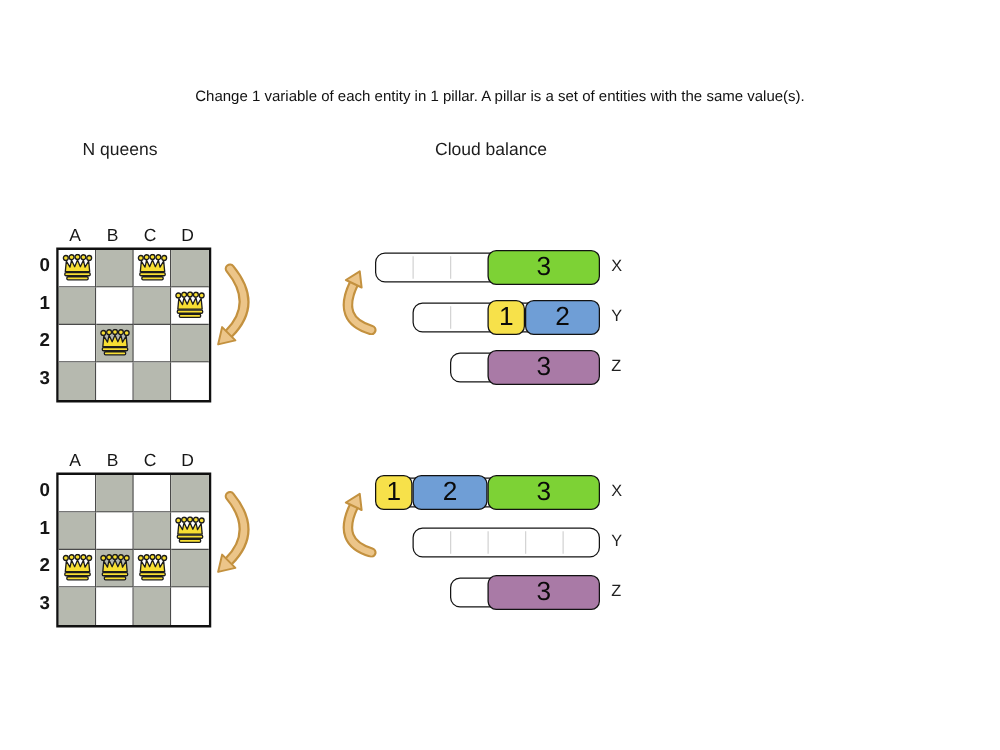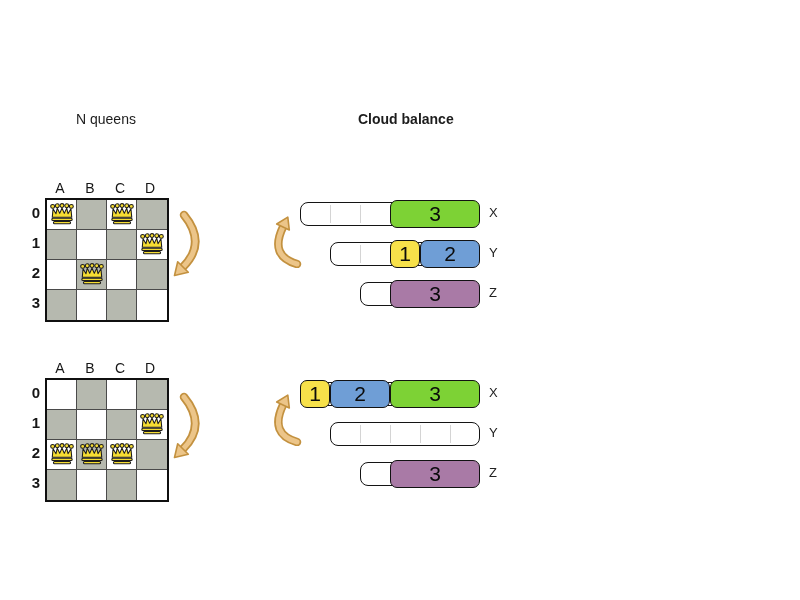--- a/index.html
+++ b/index.html
@@ -3,21 +3,21 @@
 <meta charset="utf-8">
 <style>
   html,body{margin:0;padding:0;background:#fff;}
   .root{position:relative;width:800px;height:600px;background:#ffffff;
         font-family:"Liberation Sans",sans-serif;overflow:hidden;
         --cell-dark:#b6b9af;--arrow-fill:#ecc589;--arrow-outline:#c3913f;}
   .title{position:absolute;left:0;right:0;top:29px;text-align:center;
          font-size:33px;color:#0e0e0e;}
   .subtitle{position:absolute;left:0;right:0;top:70px;text-align:center;
             font-size:12px;color:#111;}
-  .section-label{position:absolute;font-size:14px;color:#1c1c1c;margin-left:10px;}
+  .section-label{position:absolute;font-size:14px;color:#1c1c1c;}
   .col-label{position:absolute;width:30px;text-align:center;font-size:14px;color:#161616;}
   .row-label{position:absolute;width:18px;text-align:right;font-size:15px;
              font-weight:bold;color:#161616;}
   .board-grid{position:absolute;width:120px;height:120px;border:2px solid #101010;
               display:grid;grid-template-columns:repeat(4,30px);
               grid-template-rows:repeat(4,30px);}
   .cell{box-sizing:border-box;border-right:1px solid #4a4a4a;
         border-bottom:1px solid #4a4a4a;display:flex;align-items:center;
         justify-content:center;background:#ffffff;}
   .cell.dark{background:var(--cell-dark);}
@@ -32,23 +32,24 @@
   .arrow-svg{position:absolute;}
   .arrow-outline{fill:none;stroke:var(--arrow-outline);stroke-width:8.5;stroke-linecap:round;}
   .arrow-fillpath{fill:none;stroke:var(--arrow-fill);stroke-width:5;stroke-linecap:round;}
   .arrow-head{fill:var(--arrow-fill);stroke:var(--arrow-outline);stroke-width:1.6;stroke-linejoin:round;}
 </style>
 </head>
 <body>
 
 <div class="root" id="root" style="--cell-dark: #b6b9af; --arrow-fill: #ecc589; --arrow-outline: #c3913f;">
 
+  <div class="subtitle">Change 1 variable of each entity in 1 pillar. A pillar is a set of entities with the same value(s).</div>
 
   <div class="section-label" style="left:66px;top:111px;">N queens</div>
-  <div class="section-label" style="left:348px;top:111px;font-weight:bold;">Cloud balance</div>
+  <div class="section-label" style="left:348px;top:111px;">Cloud balance</div>
 
   <div id="board-before">
       <div class="col-label" style="left: 45px; top: 180px;">A</div>
       <div class="col-label" style="left: 75px; top: 180px;">B</div>
       <div class="col-label" style="left: 105px; top: 180px;">C</div>
       <div class="col-label" style="left: 135px; top: 180px;">D</div>
       <div class="row-label" style="left: 22px; top: 204px;">0</div>
       <div class="row-label" style="left: 22px; top: 234px;">1</div>
       <div class="row-label" style="left: 22px; top: 264px;">2</div>
       <div class="row-label" style="left: 22px; top: 294px;">3</div>

